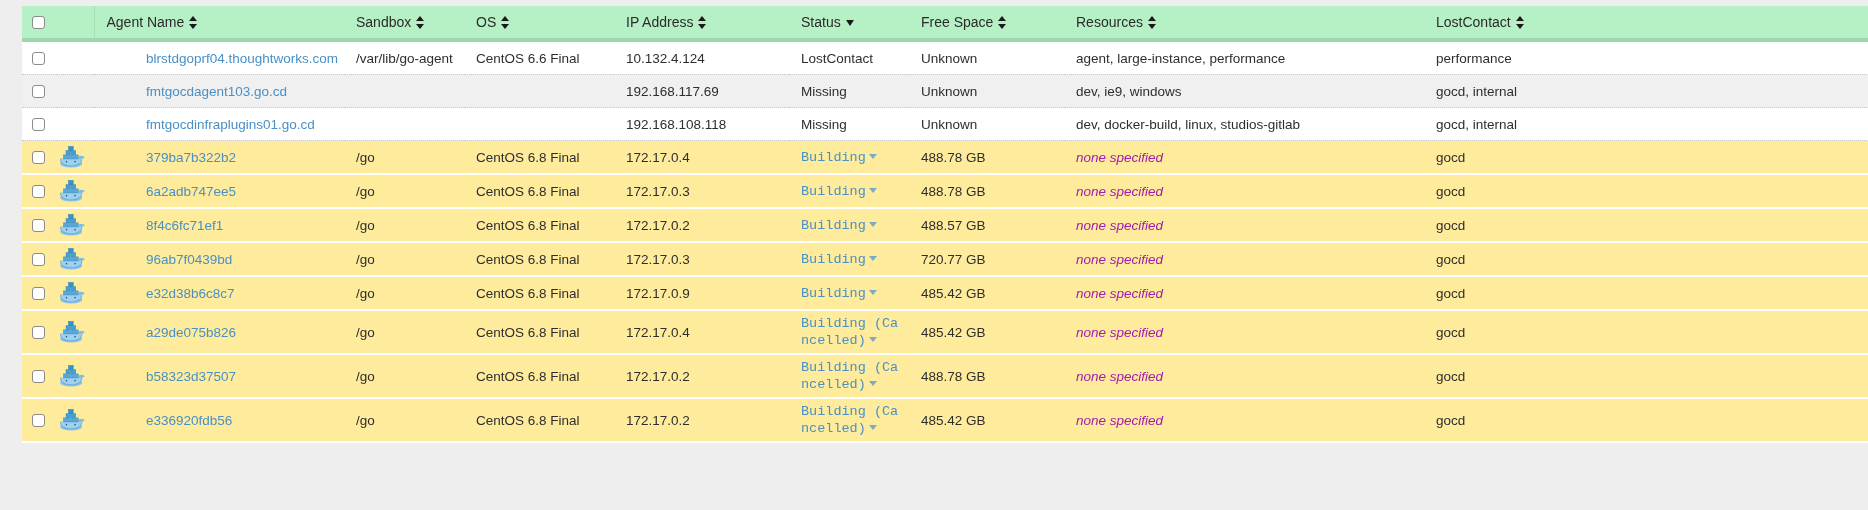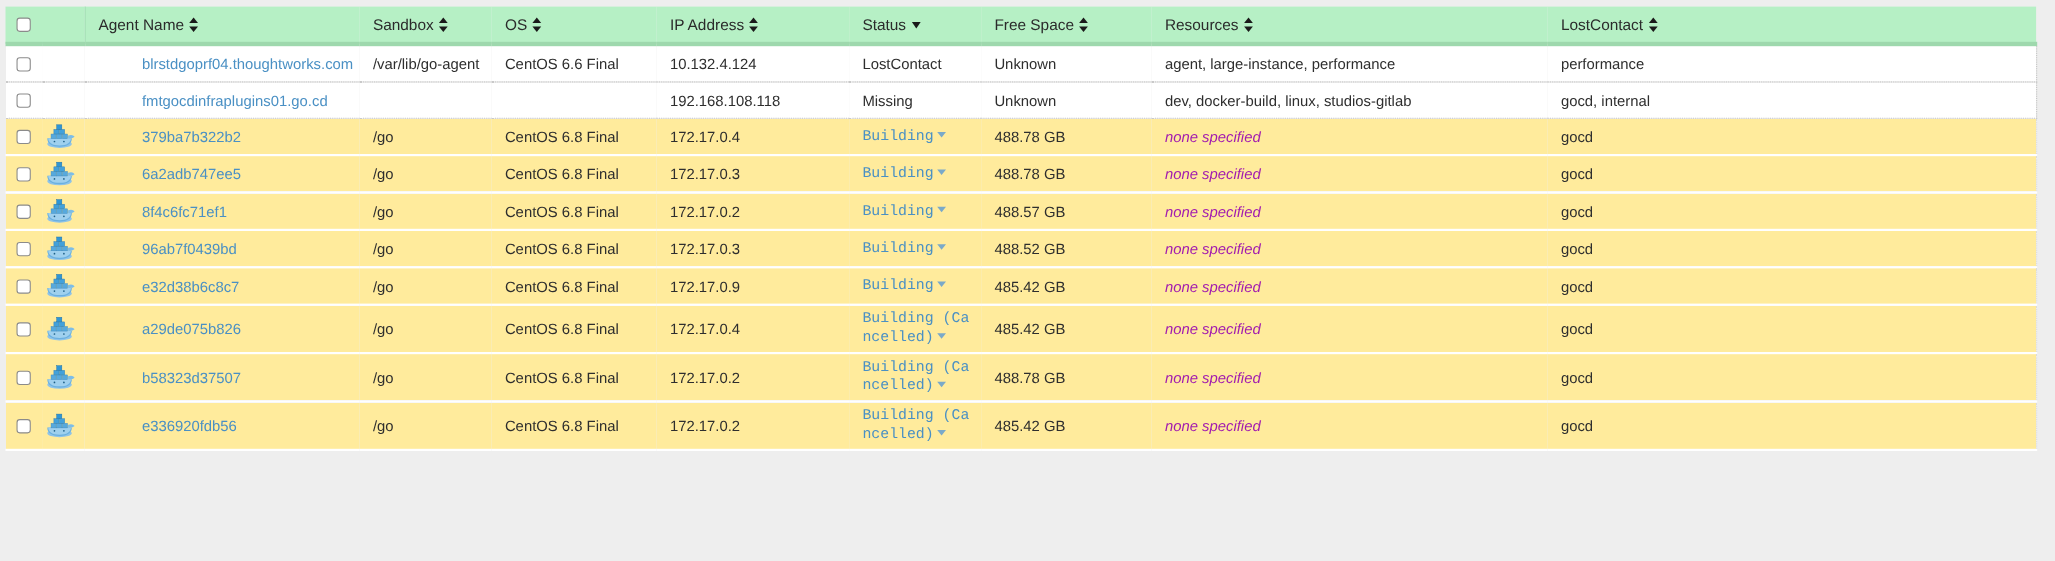--- a/index.html
+++ b/index.html
@@ -14,21 +14,21 @@
 
   #app {
     width: 1868px;
     height: 510px;
     position: relative;
     background: #eeeeee;
   }
 
   .agents-table {
     position: absolute;
-    left: 5px;
+    left: 22px;
     top: 6px;
     width: 1846px;
     border-collapse: collapse;
     table-layout: fixed;
     font-size: 13.5px;
     color: #333333;
   }
 
   
   .agents-table thead th {
@@ -285,20 +285,34 @@
           <td class="col-icon"></td>
           <td class="col-name"><a class="agent-link">blrstdgoprf04.thoughtworks.com</a></td>
           <td class="col-sandbox">/var/lib/go-agent</td>
           <td class="col-os">CentOS 6.6 Final</td>
           <td class="col-ip">10.132.4.124</td>
           <td class="col-status"><span class="status-plain">LostContact</span></td>
           <td class="col-free">Unknown</td>
           <td class="col-res"><span class="">agent, large-instance, performance</span></td>
           <td class="col-last">performance</td>
         </tr>
+        <tr class="row-grey">
+          <td class="col-check">
+            <input type="checkbox" class="cbx" style="">
+          </td>
+          <td class="col-icon"></td>
+          <td class="col-name"><a class="agent-link">fmtgocdagent103.go.cd</a></td>
+          <td class="col-sandbox"></td>
+          <td class="col-os"></td>
+          <td class="col-ip">192.168.117.69</td>
+          <td class="col-status"><span class="status-plain">Missing</span></td>
+          <td class="col-free">Unknown</td>
+          <td class="col-res"><span class="">dev, ie9, windows</span></td>
+          <td class="col-last">gocd, internal</td>
+        </tr>
         <tr class="row-white">
           <td class="col-check">
             <input type="checkbox" class="cbx" style="">
           </td>
           <td class="col-icon"></td>
           <td class="col-name"><a class="agent-link">fmtgocdinfraplugins01.go.cd</a></td>
           <td class="col-sandbox"></td>
           <td class="col-os"></td>
           <td class="col-ip">192.168.108.118</td>
           <td class="col-status"><span class="status-plain">Missing</span></td>
@@ -419,21 +433,21 @@
               <circle cx="19.6" cy="19.4" r="0.9" fill="#1c5e86"></circle>
             </svg>
           </td>
           <td class="col-name"><a class="agent-link">96ab7f0439bd</a></td>
           <td class="col-sandbox">/go</td>
           <td class="col-os">CentOS 6.8 Final</td>
           <td class="col-ip">172.17.0.3</td>
           <td class="col-status">
             <div class="status-cell-wrap"><a class="status-link">Building</a><span class="status-caret"></span></div>
           </td>
-          <td class="col-free">488.52 GB</td>
+          <td class="col-free">720.77 GB</td>
           <td class="col-res"><span class="none-specified">none specified</span></td>
           <td class="col-last">gocd</td>
         </tr>
         <tr class="row-build">
           <td class="col-check">
             <input type="checkbox" class="cbx" style="">
           </td>
           <td class="col-icon">
             <svg class="docker-icon" viewBox="0 0 32 28">
               <ellipse cx="15" cy="22" rx="13" ry="4.2" fill="#8fc3e8"></ellipse>

